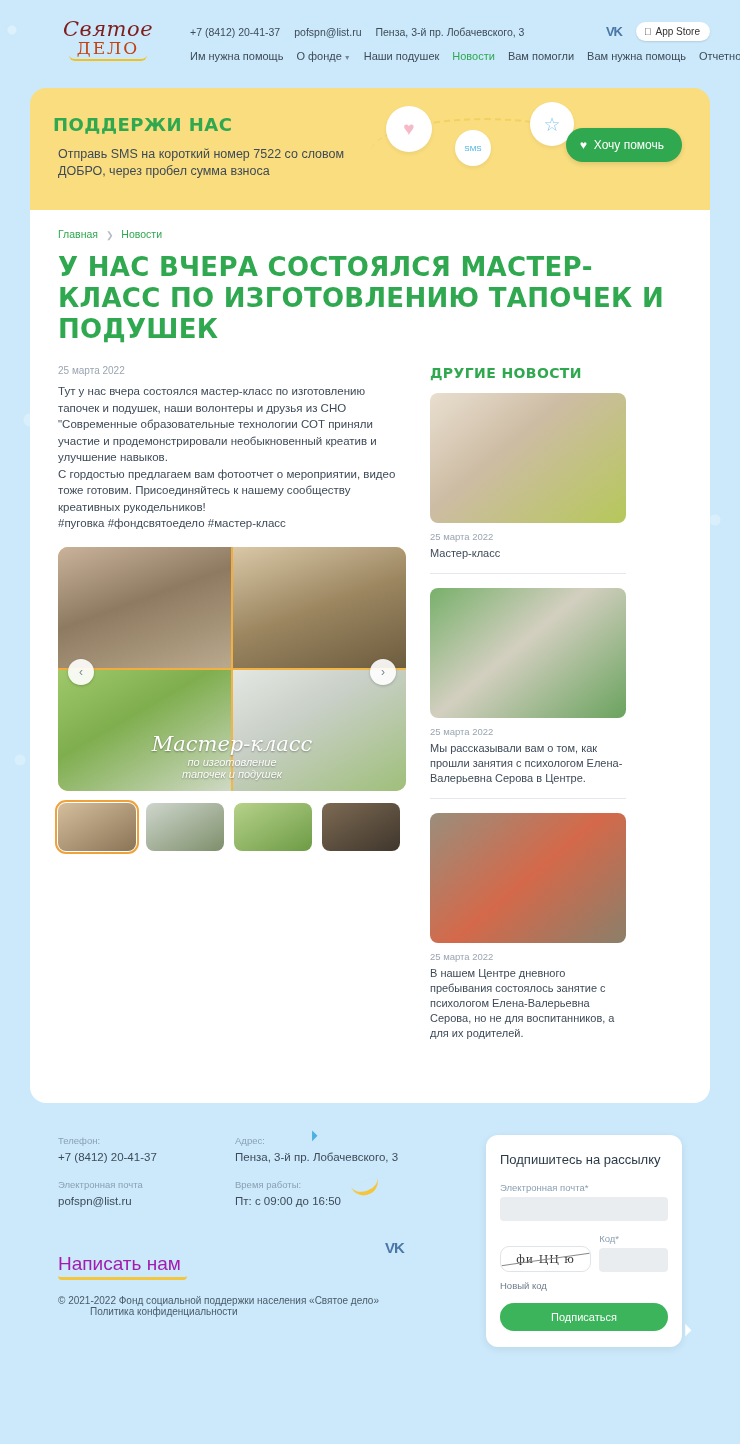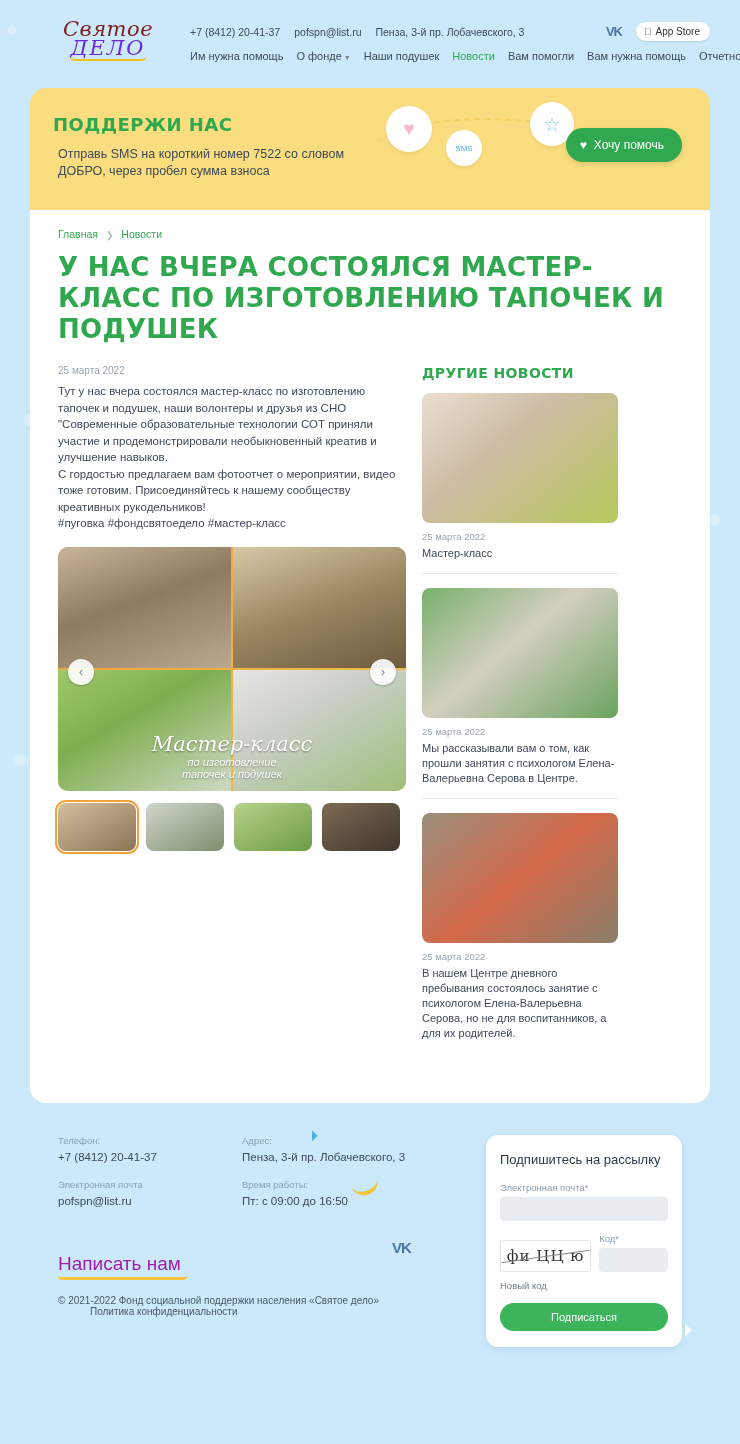--- a/index.html
+++ b/index.html
@@ -41,23 +41,22 @@
   .logo .l1 {
     font-family: "DejaVu Serif", serif;
     font-style: italic;
     font-size: 21px;
     color: #7f1d1d;
     letter-spacing: .5px;
     line-height: 20px;
   }
   .logo .l2 {
     font-family: "DejaVu Serif", serif;
-    font-style: italic;
-    font-size: 21px;
-    color: #6d28d9;
+    font-size: 17px;
+    color: #c2410c;
     letter-spacing: 2px;
     line-height: 18px;
   }
   .logo .swoosh {
     width: 78px; height: 6px; border-bottom: 2px solid #f2c21c;
     border-radius: 0 0 40px 40px;
     margin-top: -2px;
   }
   .topbar {
     position: absolute; left: 160px; top: 22px; right: 0;
@@ -100,21 +99,21 @@
   .banner .sub {
     position: absolute; left: 28px; top: 58px; width: 330px;
     font-size: 12.5px; color: #3e4a57; line-height: 17px;
   }
   .bubble {
     position: absolute; background: #fff; border-radius: 50%;
     display: flex; align-items: center; justify-content: center;
     box-shadow: 0 2px 4px rgba(0,0,0,.06);
   }
   .b1 { width: 46px; height: 46px; left: 356px; top: 18px; color: #f5b9c8; font-size: 19px; }
-  .b2 { width: 36px; height: 36px; left: 416px; top: 42px; font-size: 8px; color: #4bb0e0; }
+  .b2 { width: 36px; height: 36px; left: 425px; top: 42px; font-size: 8px; color: #4bb0e0; }
   .b3 { width: 44px; height: 44px; left: 500px; top: 14px; color: #86c7ea; font-size: 19px; }
   .dots {
     position: absolute; left: 340px; top: 30px; width: 230px; height: 70px;
     border-top: 2px dashed #f2cd58; border-radius: 50%;
     opacity: .8;
   }
   .help-btn {
     position: absolute; right: 28px; top: 40px;
     background: #2fa84f; color: #fff; border: none; border-radius: 20px;
     padding: 10px 18px 10px 14px; font-size: 12px; cursor: pointer;
@@ -135,21 +134,21 @@
   .breadcrumb a { color: #2fa84f; text-decoration: none; }
   .breadcrumb .sep { color: #b4bcc4; margin: 0 5px; font-size: 9px; }
   .breadcrumb .current { color: #2fa84f; }
 
   h1.page-title {
     font-size: 26px; line-height: 31px; color: #2fa84f;
     font-family: "DejaVu Sans", sans-serif; font-weight: bold;
     letter-spacing: .3px; margin-bottom: 20px;
   }
 
-  .cols { display: flex; gap: 16px; }
+  .cols { display: flex; gap: 24px; }
   .main-col { width: 348px; }
   .side-col { width: 196px; }
 
   .date { font-size: 10px; color: #9aa5b1; margin-bottom: 7px; }
   .article p { font-size: 11.5px; line-height: 16.5px; color: #3e4a57; margin-bottom: 0; }
   .article .tags { font-size: 11.5px; color: #3e4a57; margin-top: 2px; }
 
   
   .slider {
     margin-top: 18px; width: 348px; height: 244px; border-radius: 10px;
@@ -195,42 +194,42 @@
   .news-item:last-child { border-bottom: none; }
   .news-thumb { width: 196px; height: 130px; border-radius: 8px; overflow: hidden; margin-bottom: 8px; position: relative; }
   .nt1 { background: linear-gradient(140deg,#e9dfd0 0%, #cdbca4 40%, #b6c85a 100%); }
   .nt2 { background: linear-gradient(140deg,#78b06b 0%, #d3cfc0 45%, #6aa35e 100%); }
   .nt3 { background: linear-gradient(140deg,#9a8e7c 0%, #d4694a 50%, #8b7f6a 100%); }
   .news-date { font-size: 9.5px; color: #9aa5b1; margin-bottom: 4px; }
   .news-text { font-size: 11px; line-height: 15px; color: #3e4a57; }
 
   
   .footer { width: 680px; margin: 18px auto 0 auto; position: relative; padding-bottom: 10px; }
-  .f-cols { display: flex; gap: 16px; padding: 14px 28px 0 28px; }
+  .f-cols { display: flex; gap: 9px; padding: 14px 28px 0 28px; }
   .f-col1 { width: 168px; }
   .f-col2 { width: 280px; }
   .f-label { font-size: 9.5px; color: #8aa0b2; margin-bottom: 3px; }
   .f-val { font-size: 11.5px; color: #3e4a57; margin-bottom: 14px; line-height: 16px; }
   .write-us { font-size: 19px; color: #a21caf; margin-top: 30px; position: relative; display: inline-block; }
   .write-us .underline { position: absolute; left: 0; right: -6px; bottom: -5px; height: 4px; border-bottom: 3px solid #f4c63d; border-radius: 0 0 30px 30px; }
   .vk-foot { margin-top: 30px; margin-left: 150px; color: #4a76a8; font-weight: bold; font-size: 15px; letter-spacing: -1px; }
 
   .subscribe {
     position: absolute; right: 28px; top: 14px; width: 196px;
     background: #fff; border-radius: 12px; padding: 16px 14px;
     box-shadow: 0 2px 8px rgba(0,0,0,.08);
   }
   .subscribe h3 { font-size: 13px; color: #2b3b48; font-weight: normal; margin-bottom: 14px; line-height: 17px; }
   .fld-label { font-size: 9.5px; color: #8aa0b2; margin-bottom: 4px; }
   .fld { width: 100%; height: 24px; background: #e9edf0; border: none; border-radius: 4px; margin-bottom: 12px; }
   .captcha-row { display: flex; gap: 8px; align-items: flex-end; }
   .captcha-img {
-    width: 98px; height: 32px; background: #fff; border: 1px solid #dfe4e8; border-radius: 3px;
+    width: 98px; height: 26px; background: #fff; border: 1px solid #dfe4e8; border-radius: 9px;
     position: relative; overflow: hidden;
-    font-family: "DejaVu Serif", serif; font-size: 15px; color: #333;
+    font-family: "DejaVu Serif", serif; font-size: 11px; color: #333;
     display: flex; align-items: center; justify-content: center; letter-spacing: 1px;
   }
   .captcha-img .strike { position: absolute; left: 0; top: 50%; width: 100%; border-top: 1px solid #888; transform: rotate(-8deg); }
   .captcha-right { width: 74px; }
   .newcode { font-size: 9.5px; color: #6e7b87; margin: 8px 0 12px 0; cursor: pointer; }
   .sub-btn {
     width: 100%; height: 28px; background: #3cb45c; color: #fff; border: none;
     border-radius: 14px; font-size: 11px; cursor: pointer; font-family: "Liberation Sans", sans-serif;
   }
 

